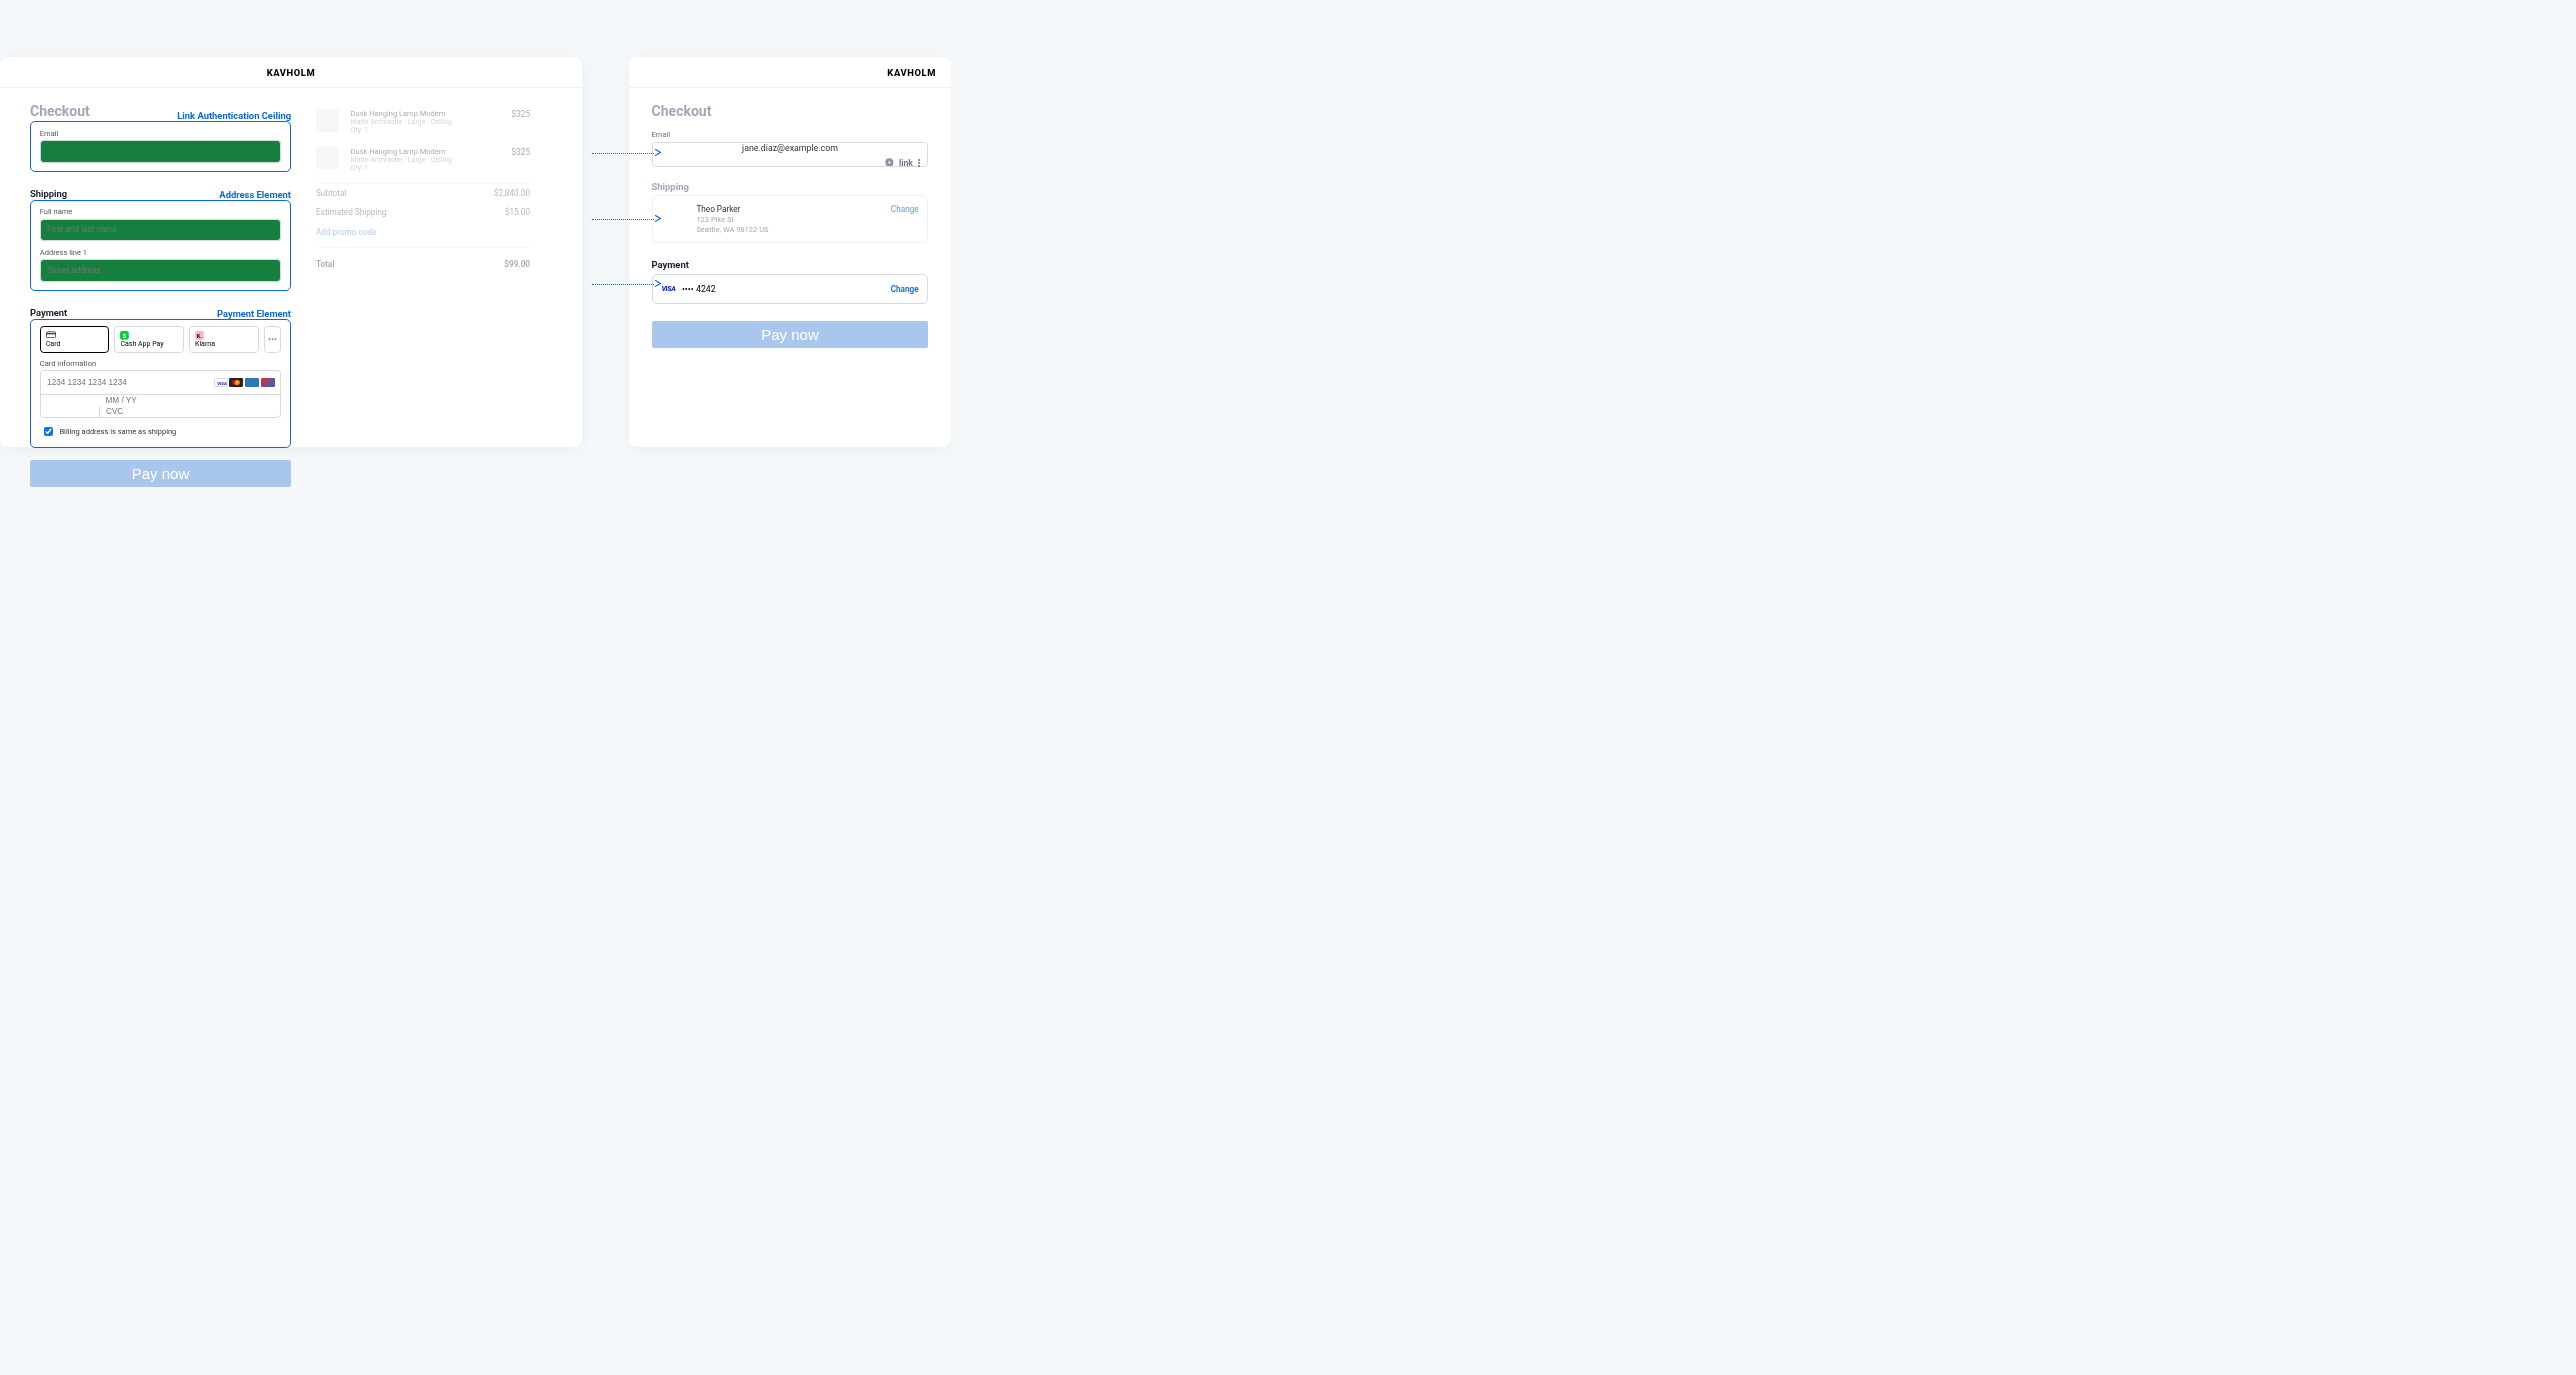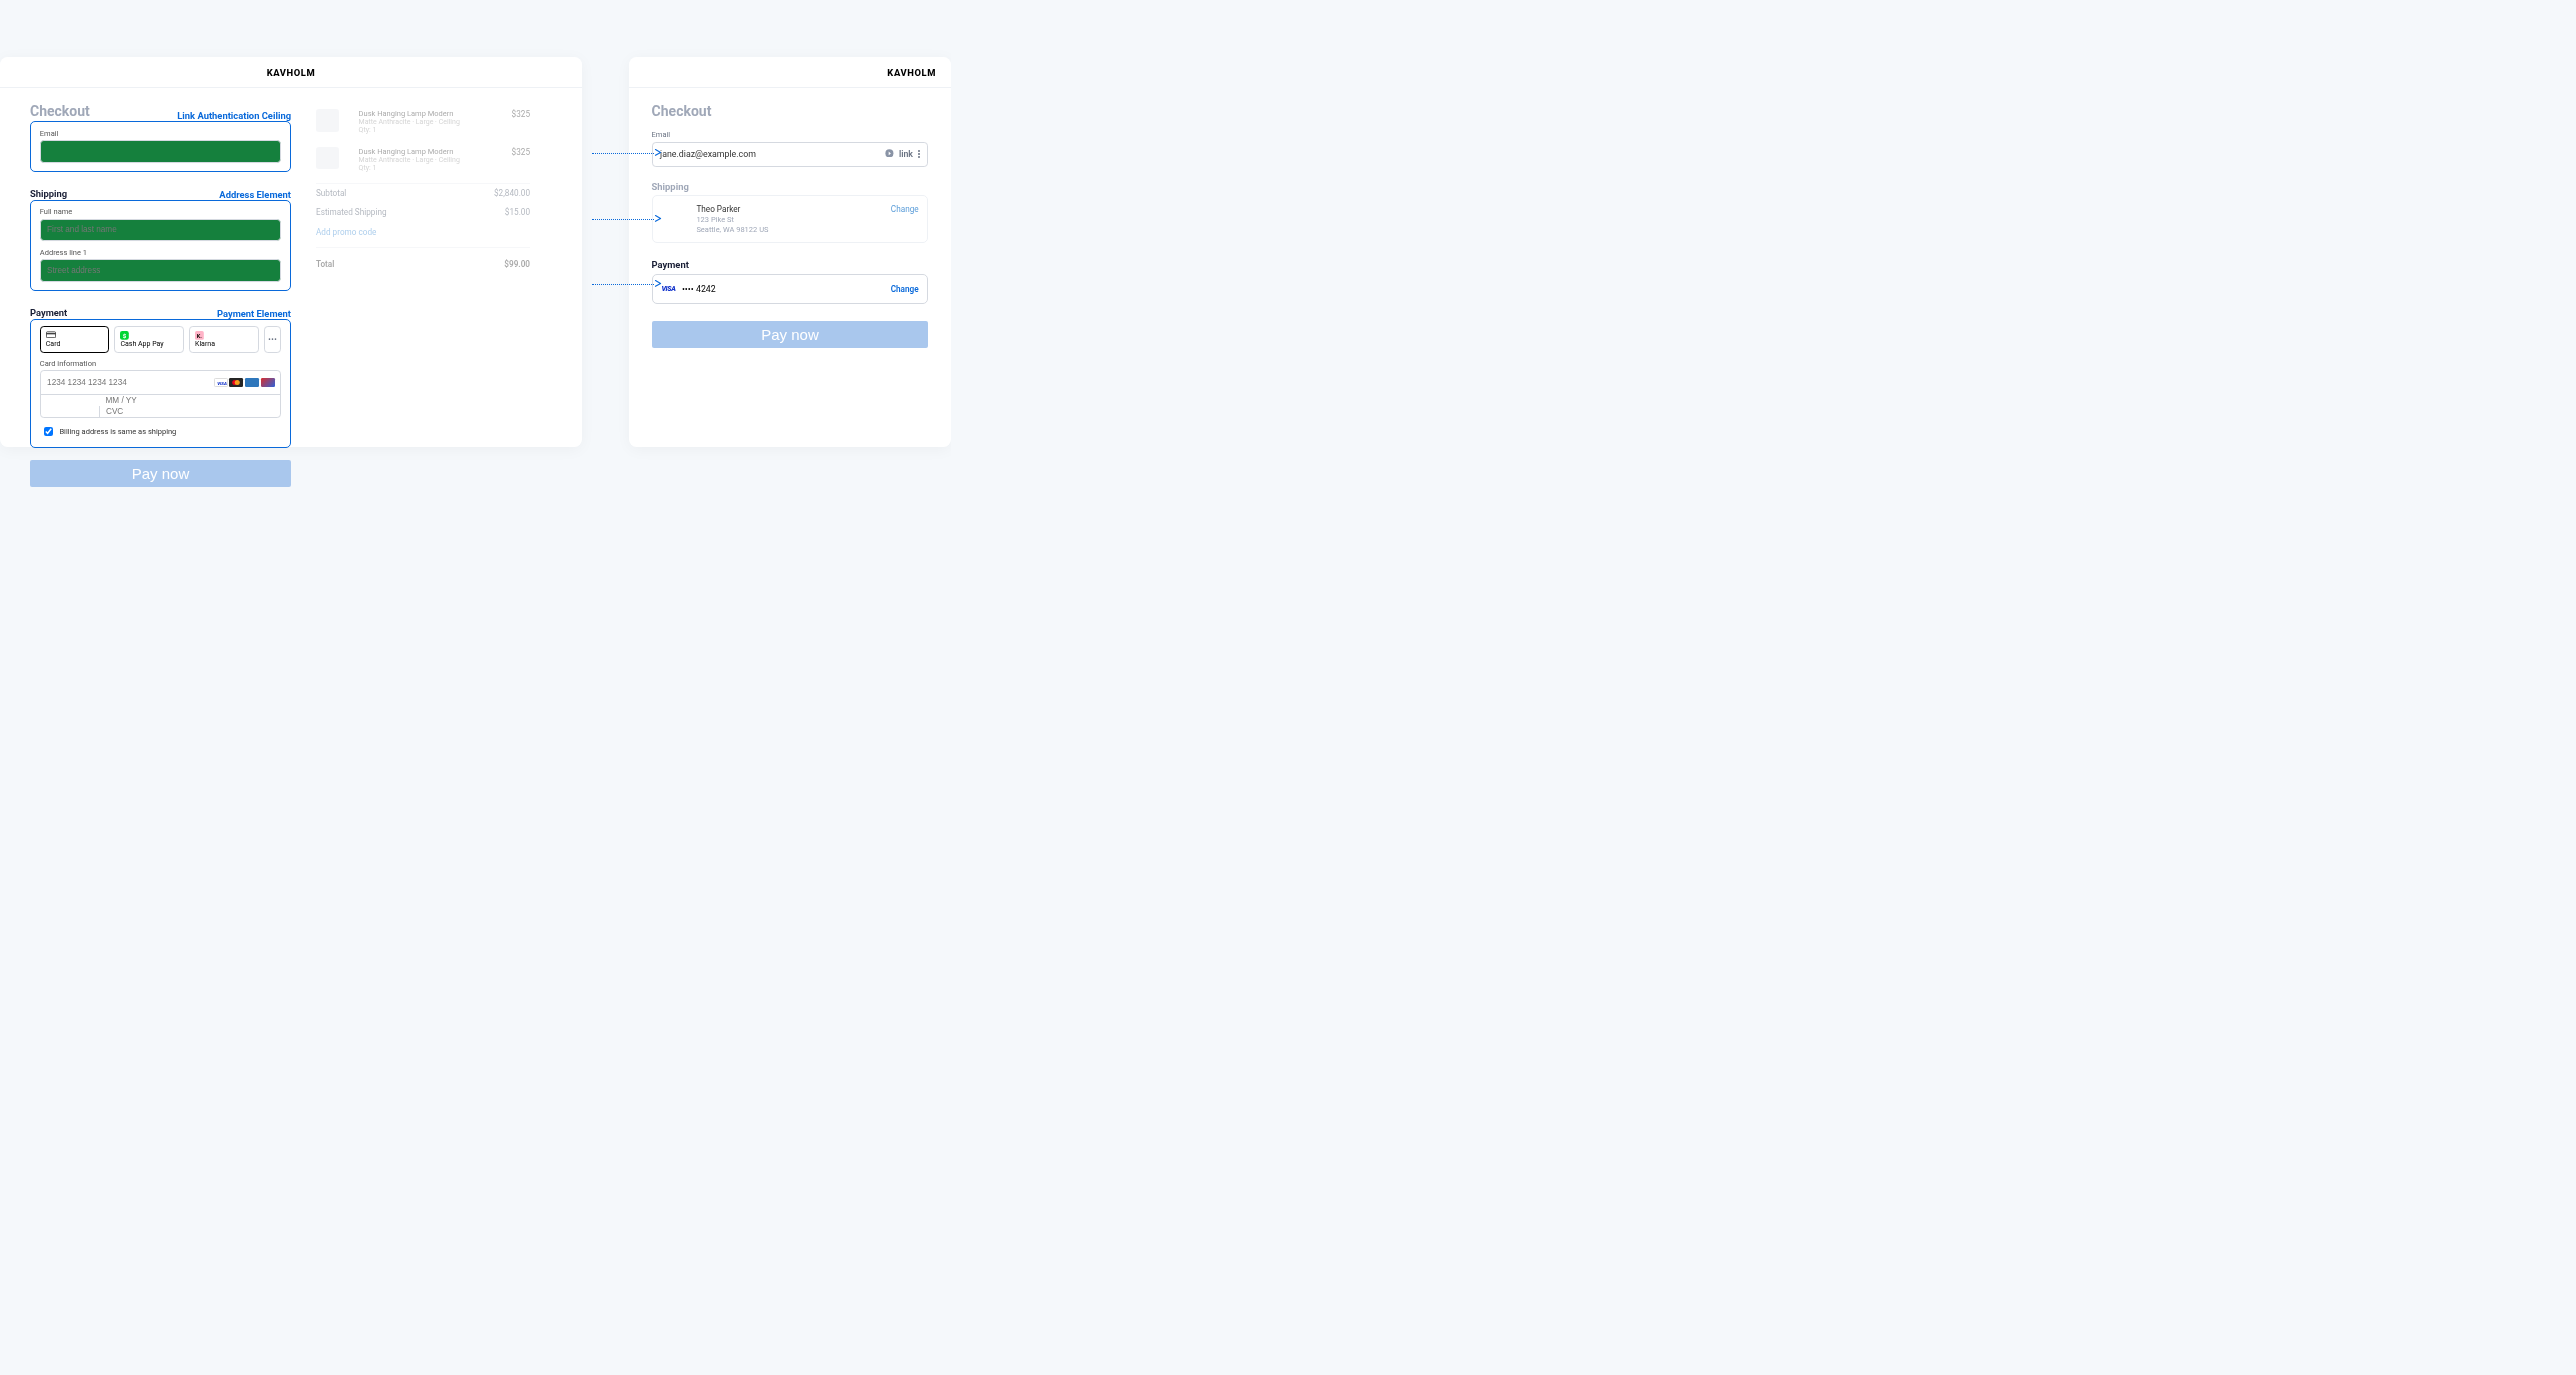--- a/index.html
+++ b/index.html
@@ -149,21 +149,21 @@
     background: var(--pay-btn);
     color: #fff;
     border: none;
     border-radius: 2px;
     font-size: 15px;
     font-weight: 500;
     margin-top: 11.3px;
   }
 
   
-  .cart-item { display: flex; gap: 20px; padding: 6.3px 0; }
+  .cart-item { display: flex; gap: 12px; padding: 6.3px 0; }
   .thumb { width: 22.6px; height: 22.6px; background: #edeff3; border-radius: 2.5px; }
   .cart-lines { flex: 1; font-size: 7.5px; }
   .cart-lines .nm { color: #555; }
   .cart-lines .meta { color: #aaa; font-size: 7px; }
   .price { font-size: 8.2px; color: #555; }
   .sum-row { display: flex; justify-content: space-between; font-size: 8.2px; color: var(--mid-text); padding: 4.4px 0; border-top: 0.6px solid #eef1f5; }
   .sum-row.first { margin-top: 5px; }
   .sum-row.total { font-weight: 600; color: #555; padding-top: 11.3px; }
   .promo { color: #5b9dd9; font-size: 8.2px; padding: 5px 0 10px; border-bottom: 0.6px solid #eef1f5; }
 
@@ -172,20 +172,21 @@
   .remail {
     height: 25px;
     border: 0.6px solid var(--border-grey);
     border-radius: 3.8px;
     display: flex;
     align-items: center;
     padding: 0 7.5px;
     font-size: 8.8px;
     color: #333;
     gap: 5px;
+    flex-direction: column;
   }
   .remail .rhs { margin-left:auto; display:flex; align-items:center; gap:5px; color: var(--mid-text); font-weight:600; }
   .ship-card {
     border: 0.6px solid #eef1f5;
     border-radius: 5px;
     padding: 7.5px 8.8px;
     display: flex;
     justify-content: space-between;
     margin-top: 3.8px;
   }

